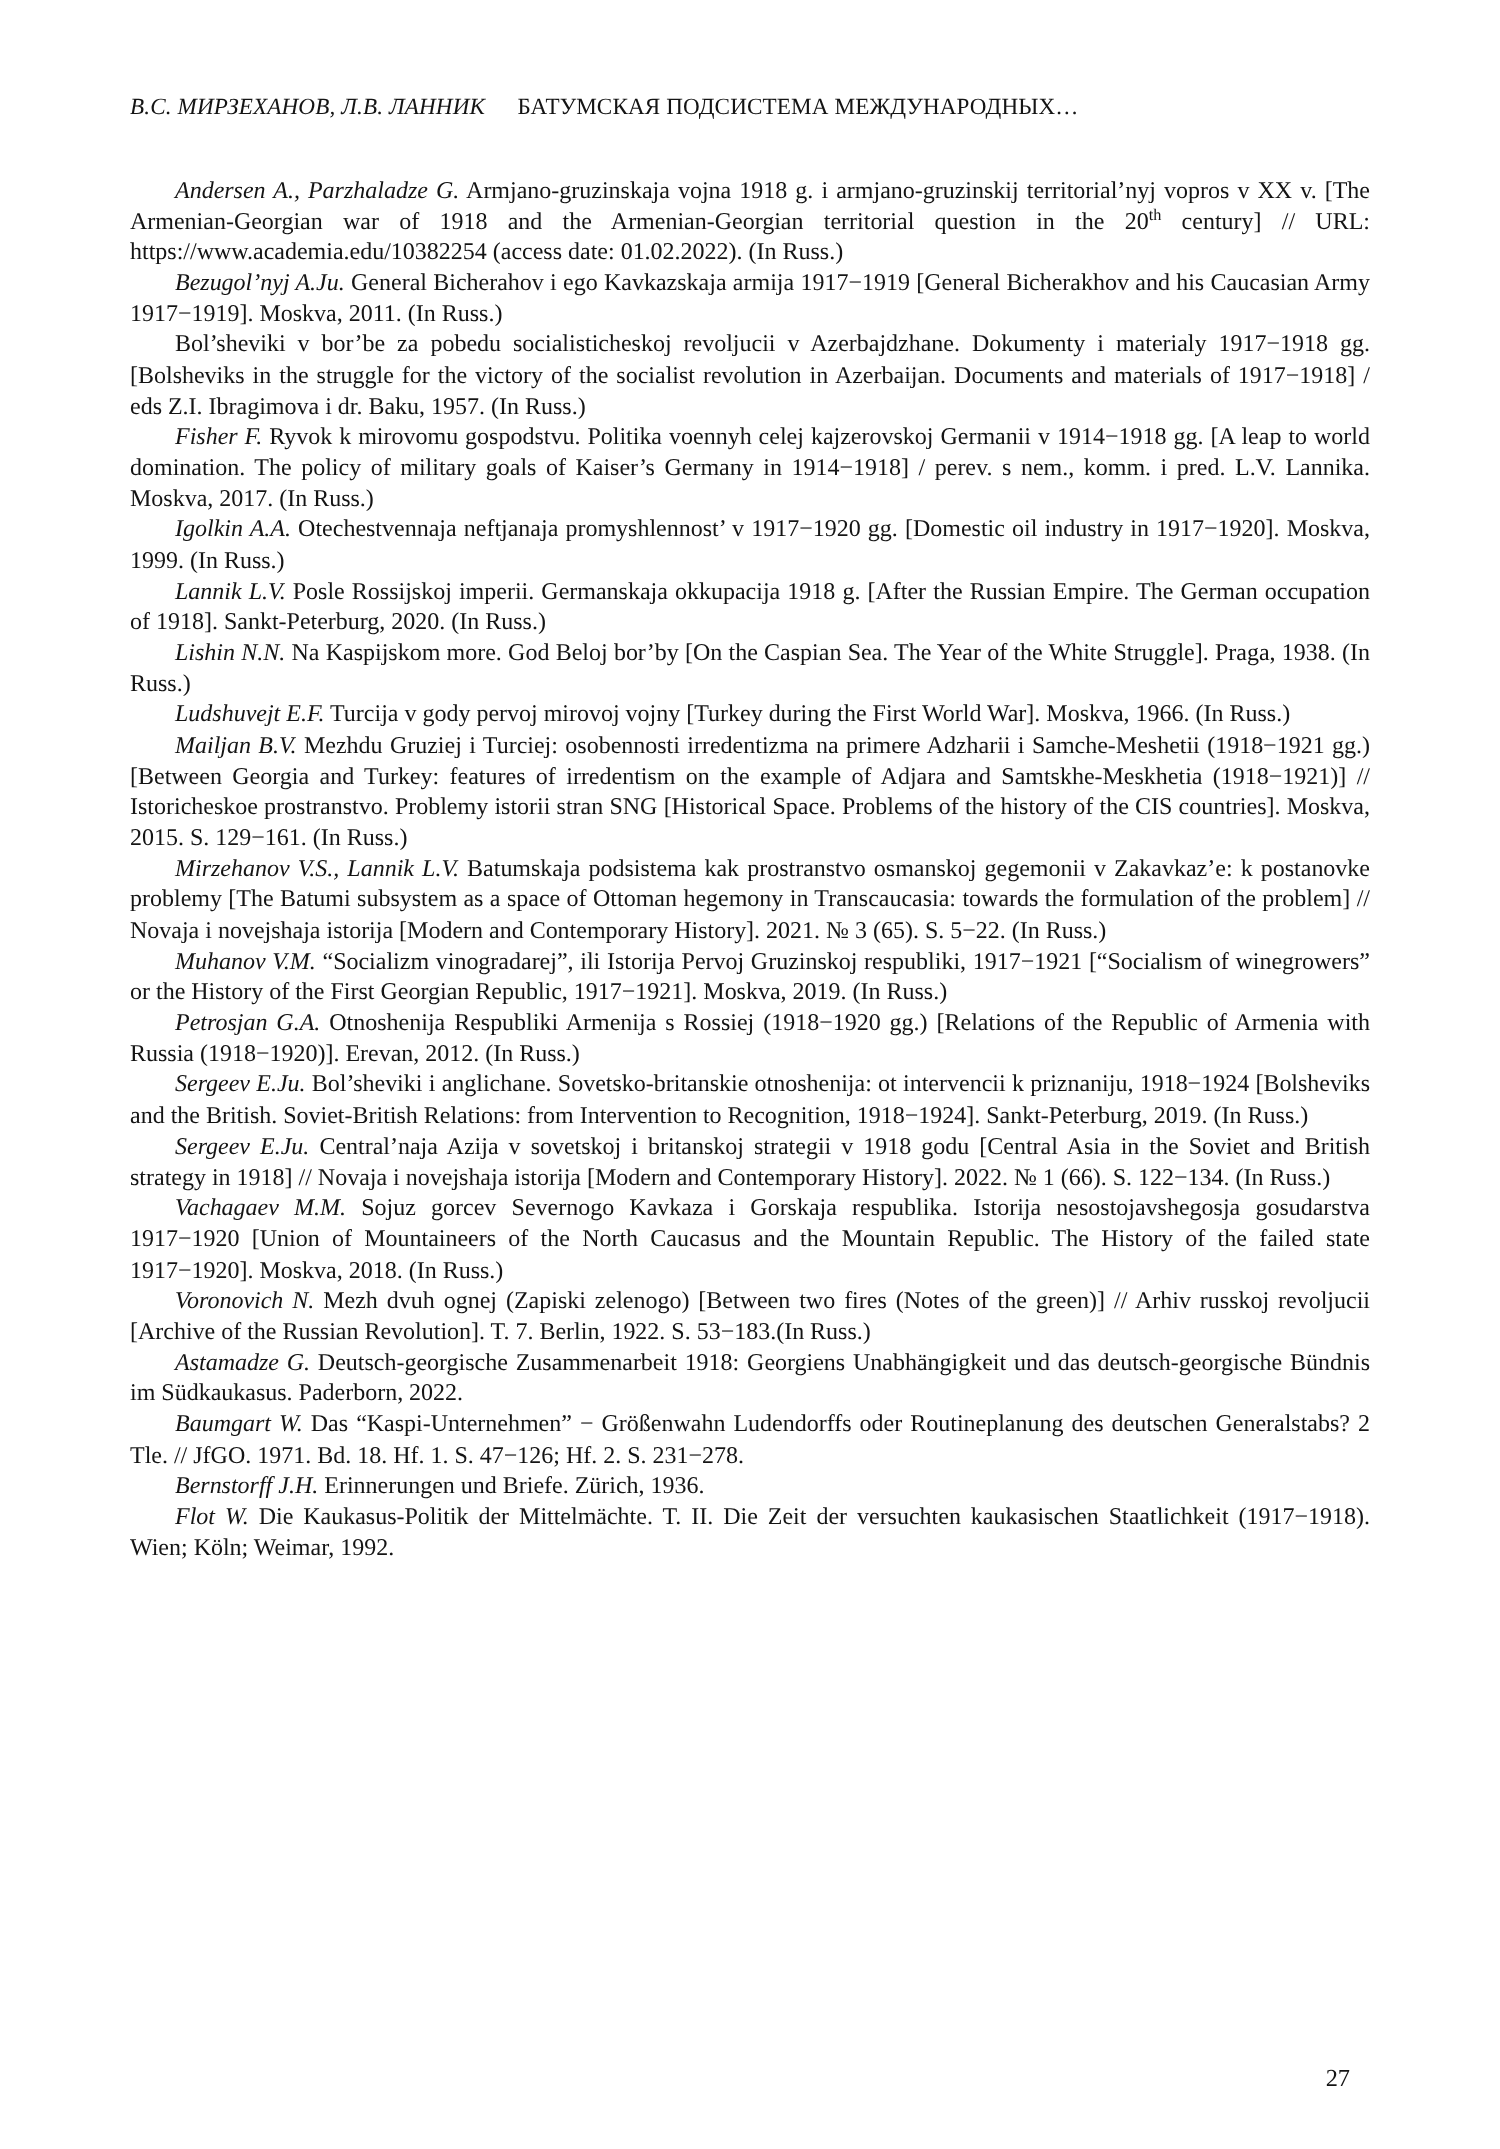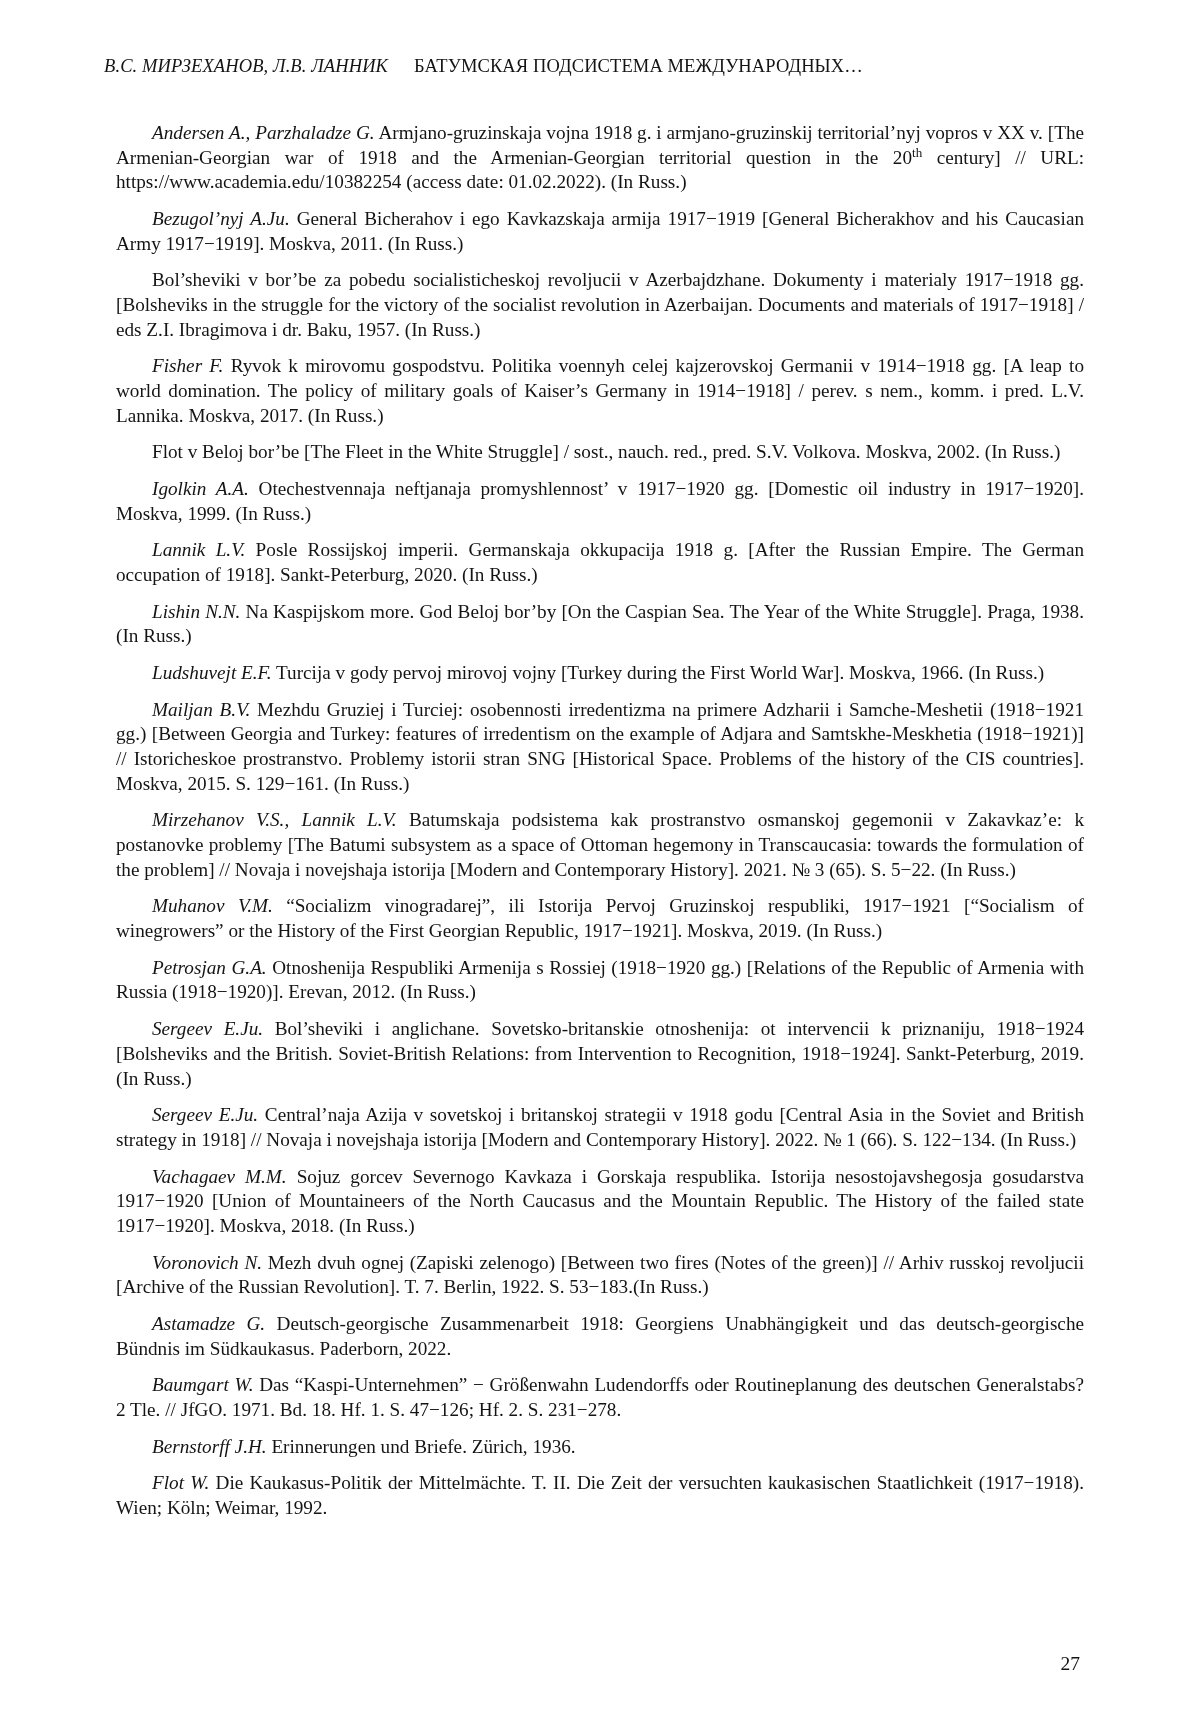--- a/index.html
+++ b/index.html
@@ -17,21 +17,21 @@
   .page {
     position: relative;
     width: 1200px;
     height: 1719px;
     box-sizing: border-box;
     padding: 56px 104px 40px 104px;
   }
   .running-head {
     font-size: 18.5px;
     letter-spacing: 0.1px;
-    margin-top: 0;
+    margin-top: 20px;
     margin-bottom: 44px;
     white-space: nowrap;
   }
   .running-head .authors {
     font-style: italic;
     margin-right: 26px;
   }
   .running-head .title {
     font-style: normal;
   }
@@ -43,21 +43,21 @@
   }
   .refs {
     font-size: 19.2px;
     line-height: 1.285;
     text-align: justify;
     text-justify: inter-word;
     hyphens: none;
   }
   .ref {
     text-indent: 36px;
-    margin: 12px;
+    margin: 0;
     padding: 0;
   }
   .it {
     font-style: italic;
   }
   sup {
     font-size: 0.68em;
     vertical-align: super;
     line-height: 0;
   }
@@ -76,21 +76,20 @@
   <div class="running-head">
     <span class="authors">В.С. МИРЗЕХАНОВ, Л.В. ЛАННИК</span><span class="title">БАТУМСКАЯ ПОДСИСТЕМА МЕЖДУНАРОДНЫХ…</span>
   </div>
 
 
   <div class="refs" id="refs">
       <p class="ref"><span class="it">Andersen A., Parzhaladze G.</span><span> Armjano-gruzinskaja vojna 1918 g. i armjano-gruzinskij territorial’nyj vopros v XX v. [The Armenian-Georgian war of 1918 and the Armenian-Georgian territorial question in the 20</span><sup>th</sup><span> century] // URL: https://www.academia.edu/10382254 (access date: 01.02.2022). (In Russ.)</span></p>
       <p class="ref"><span class="it">Bezugol’nyj A.Ju.</span><span> General Bicherahov i ego Kavkazskaja armija 1917−1919 [General Bicherakhov and his Caucasian Army 1917−1919]. Moskva, 2011. (In Russ.)</span></p>
       <p class="ref"><span>Bol’sheviki v bor’be za pobedu socialisticheskoj revoljucii v Azerbajdzhane. Dokumenty i materialy 1917−1918 gg. [Bolsheviks in the struggle for the victory of the socialist revolution in Azerbaijan. Documents and materials of 1917−1918] / eds Z.I. Ibragimova i dr. Baku, 1957. (In Russ.)</span></p>
       <p class="ref"><span class="it">Fisher F.</span><span> Ryvok k mirovomu gospodstvu. Politika voennyh celej kajzerovskoj Germanii v 1914−1918 gg. [A leap to world domination. The policy of military goals of Kaiser’s Germany in 1914−1918] / perev. s nem., komm. i pred. L.V. Lannika. Moskva, 2017. (In Russ.)</span></p>
-      <p class="ref"><span>Flot v Beloj bor’be [The Fleet in the White Struggle] / sost., nauch. red., pred. S.V. Volkova. Moskva, 2002. (In Russ.)</span></p>
       <p class="ref"><span class="it">Igolkin A.A.</span><span> Otechestvennaja neftjanaja promyshlennost’ v 1917−1920 gg. [Domestic oil industry in 1917−1920]. Moskva, 1999. (In Russ.)</span></p>
       <p class="ref"><span class="it">Lannik L.V.</span><span> Posle Rossijskoj imperii. Germanskaja okkupacija 1918 g. [After the Russian Empire. The German occupation of 1918]. Sankt-Peterburg, 2020. (In Russ.)</span></p>
       <p class="ref"><span class="it">Lishin N.N.</span><span> Na Kaspijskom more. God Beloj bor’by [On the Caspian Sea. The Year of the White Struggle]. Praga, 1938. (In Russ.)</span></p>
       <p class="ref"><span class="it">Ludshuvejt E.F.</span><span> Turcija v gody pervoj mirovoj vojny [Turkey during the First World War]. Moskva, 1966. (In Russ.)</span></p>
       <p class="ref"><span class="it">Mailjan B.V.</span><span> Mezhdu Gruziej i Turciej: osobennosti irredentizma na primere Adzharii i Samche-Meshetii (1918−1921 gg.) [Between Georgia and Turkey: features of irredentism on the example of Adjara and Samtskhe-Meskhetia (1918−1921)] // Istoricheskoe prostranstvo. Problemy istorii stran SNG [Historical Space. Problems of the history of the CIS countries]. Moskva, 2015. S. 129−161. (In Russ.)</span></p>
       <p class="ref"><span class="it">Mirzehanov V.S., Lannik L.V.</span><span> Batumskaja podsistema kak prostranstvo osmanskoj gegemonii v Zakavkaz’e: k postanovke problemy [The Batumi subsystem as a space of Ottoman hegemony in Transcaucasia: towards the formulation of the problem] // Novaja i novejshaja istorija [Modern and Contemporary History]. 2021. № 3 (65). S. 5−22. (In Russ.)</span></p>
       <p class="ref"><span class="it">Muhanov V.M.</span><span> “Socializm vinogradarej”, ili Istorija Pervoj Gruzinskoj respubliki, 1917−1921 [“Socialism of winegrowers” or the History of the First Georgian Republic, 1917−1921]. Moskva, 2019. (In Russ.)</span></p>
       <p class="ref"><span class="it">Petrosjan G.A.</span><span> Otnoshenija Respubliki Armenija s Rossiej (1918−1920 gg.) [Relations of the Republic of Armenia with Russia (1918−1920)]. Erevan, 2012. (In Russ.)</span></p>
       <p class="ref"><span class="it">Sergeev E.Ju.</span><span> Bol’sheviki i anglichane. Sovetsko-britanskie otnoshenija: ot intervencii k priznaniju, 1918−1924 [Bolsheviks and the British. Soviet-British Relations: from Intervention to Recognition, 1918−1924]. Sankt-Peterburg, 2019. (In Russ.)</span></p>
       <p class="ref"><span class="it">Sergeev E.Ju.</span><span> Central’naja Azija v sovetskoj i britanskoj strategii v 1918 godu [Central Asia in the Soviet and British strategy in 1918] // Novaja i novejshaja istorija [Modern and Contemporary History]. 2022. № 1 (66). S. 122−134. (In Russ.)</span></p>

